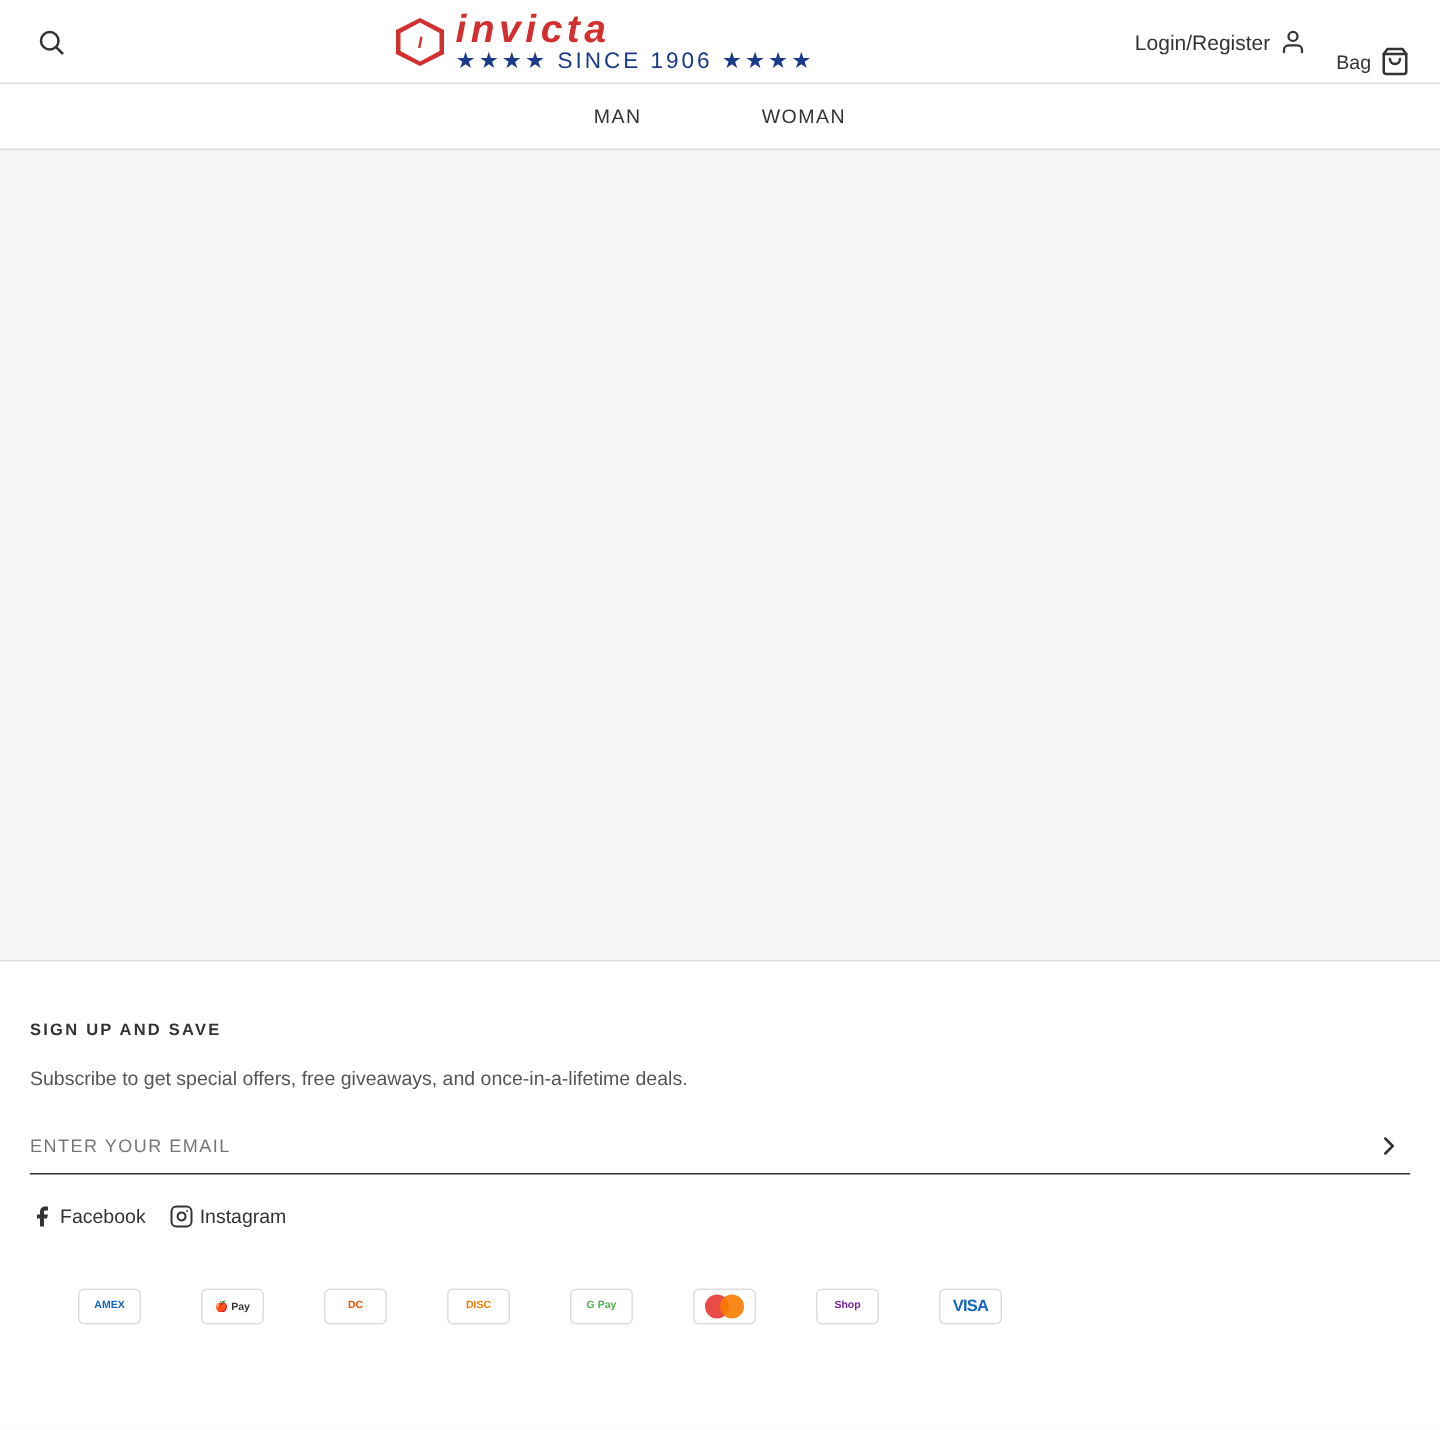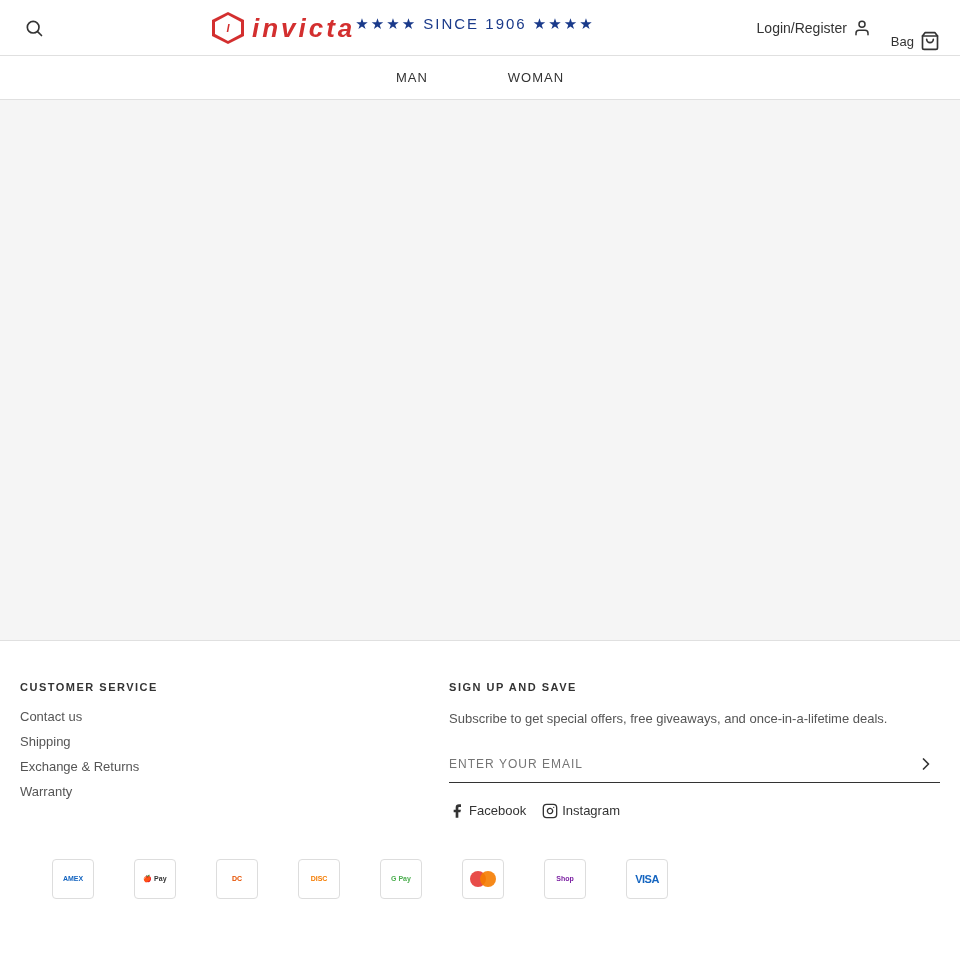--- a/index.html
+++ b/index.html
@@ -159,21 +159,21 @@
 
     
     .payment-row {
       display: flex;
       gap: 8px;
       padding: 20px 0 10px 0;
       flex-wrap: wrap;
     }
     .payment-icon {
       width: 42px;
-      height: 40px;
+      height: 24px;
       border: 1px solid #ddd;
       border-radius: 4px;
       display: flex;
       align-items: center;
       justify-content: center;
       font-size: 8px;
       font-weight: bold;
       color: #555;
       background: #fff;
       overflow: hidden;
@@ -190,20 +190,21 @@
       display: flex;
       align-items: center;
       gap: 6px;
     }
     .logo-icon {
       width: 36px;
       height: 36px;
     }
     .logo-wordmark {
       display: flex;
+      flex-direction: column;
       align-items: flex-start;
     }
     .logo-brand-name {
       font-size: 26px;
       font-weight: 900;
       color: #d32f2f;
       font-style: italic;
       letter-spacing: 3px;
       line-height: 1;
     }
@@ -264,27 +265,20 @@
 <nav class="nav-bar">
   <a class="nav-item" href="#">MAN</a>
   <a class="nav-item" href="#">WOMAN</a>
 </nav>
 
 <main class="main-content"></main>
 
 <footer class="footer">
   <div class="footer-columns">
 
-    <div class="footer-col">
-      <div class="footer-col-heading">CUSTOMER SERVICE</div>
-      <a class="footer-link" href="#">Contact us</a>
-      <a class="footer-link" href="#">Shipping</a>
-      <a class="footer-link" href="#">Exchange &amp; Returns</a>
-      <a class="footer-link" href="#">Warranty</a>
-    </div>
 
 
 
     <div class="footer-signup-col">
       <div class="footer-col-heading">SIGN UP AND SAVE</div>
       <p class="footer-signup-text">Subscribe to get special offers, free giveaways, and once-in-a-lifetime deals.</p>
       <div class="email-subscribe">
         <input class="email-input" type="email" placeholder="ENTER YOUR EMAIL" style="">
         <button class="subscribe-btn" title="Subscribe">
           <svg width="20" height="20" viewBox="0 0 24 24" fill="none" stroke="#333" stroke-width="2" stroke-linecap="round" stroke-linejoin="round">

